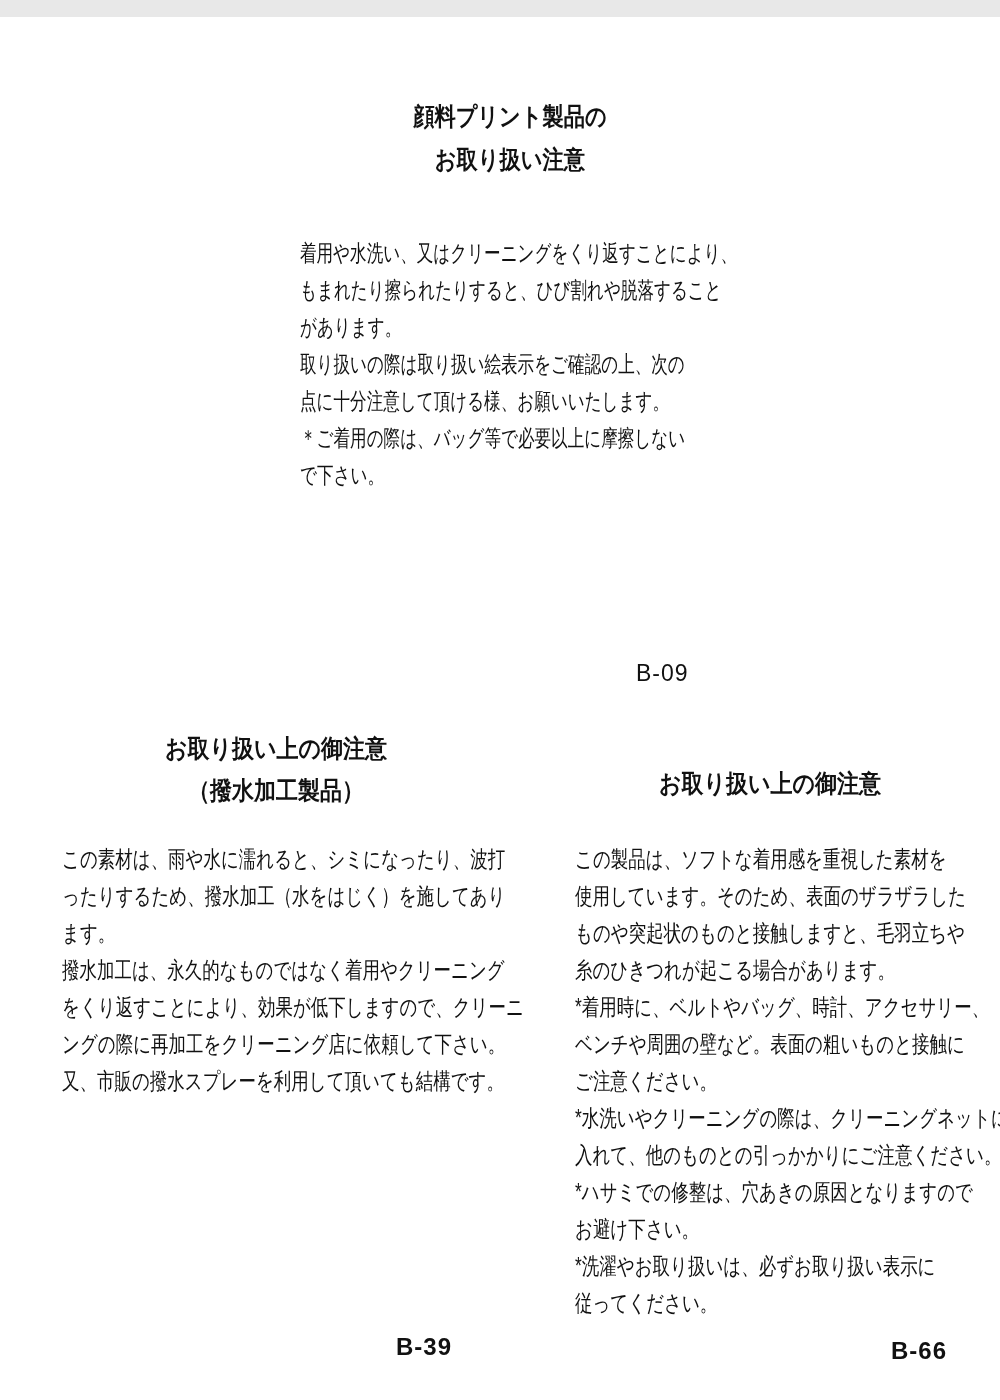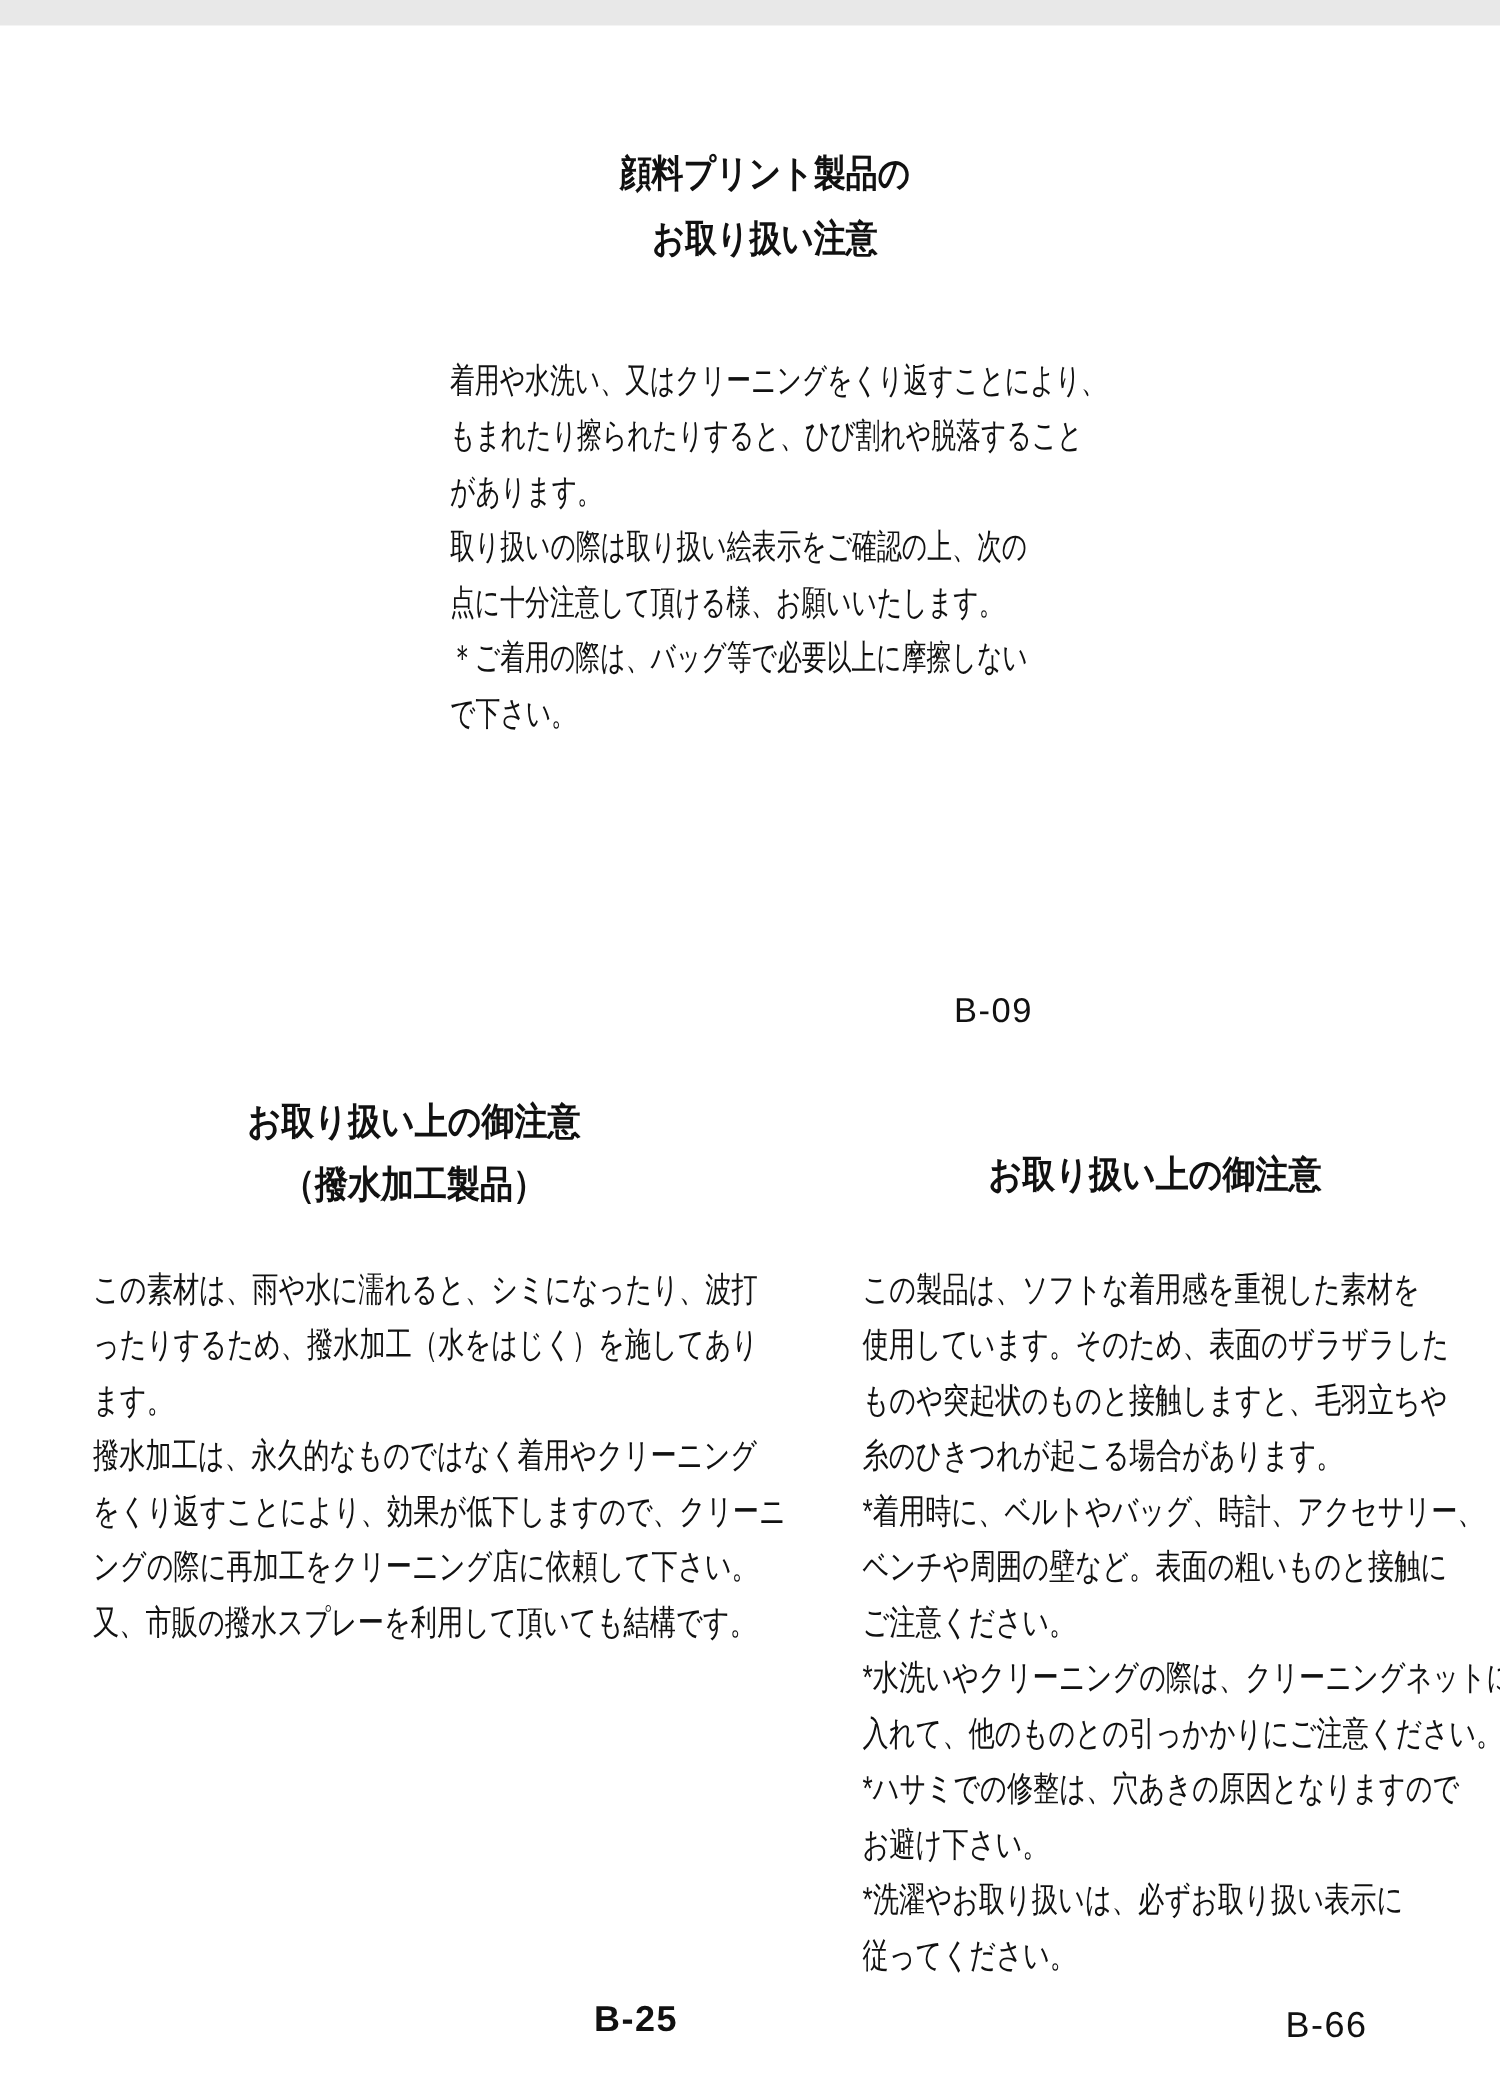--- a/index.html
+++ b/index.html
@@ -56,22 +56,22 @@
     text-align: center;
     font-size: 25px; font-weight: bold; line-height: 42px;
     transform: scaleX(0.88); transform-origin: 50% 0;
   }
   .sm-body {
     left: 575px; top: 824px;
     font-size: 23px; line-height: 37px;
     transform: scaleX(0.76); transform-origin: 0 0;
   }
   .code-b66 {
-    left: 857px; top: 1320px;
-    font-size: 24px; font-weight: normal; letter-spacing: 1px;
+    left: 891px; top: 1320px;
+    font-size: 24px; font-weight: bold; letter-spacing: 1px;
   }
 </style>
 </head>
 <body>
 
 <div class="page">
 
   <div>
     <div class="abs doc-title">
         <div class="line">顔料プリント製品の</div>
@@ -96,21 +96,21 @@
       </div>
     <div class="abs wr-body">
         <div class="line">この素材は、雨や水に濡れると、シミになったり、波打</div>
         <div class="line">ったりするため、撥水加工（水をはじく）を施してあり</div>
         <div class="line">ます。</div>
         <div class="line">撥水加工は、永久的なものではなく着用やクリーニング</div>
         <div class="line">をくり返すことにより、効果が低下しますので、クリーニ</div>
         <div class="line">ングの際に再加工をクリーニング店に依頼して下さい。</div>
         <div class="line">又、市販の撥水スプレーを利用して頂いても結構です。</div>
       </div>
-    <div class="abs code-b22">B-25</div>
+    <div class="abs code-b22">B-39</div>
   </div>
 
   <div>
     <div class="abs sm-title">
         <div class="line">お取り扱い上の御注意</div>
       </div>
     <div class="abs sm-body">
         <div class="line">この製品は、ソフトな着用感を重視した素材を</div>
         <div class="line">使用しています。そのため、表面のザラザラした</div>
         <div class="line">ものや突起状のものと接触しますと、毛羽立ちや</div>

